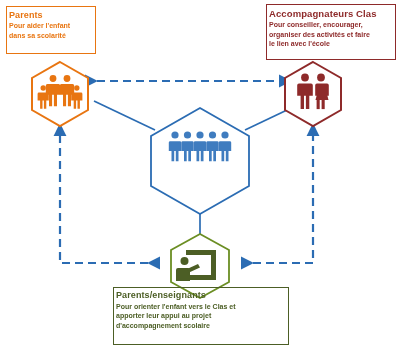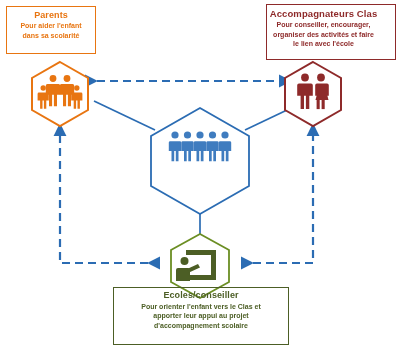--- a/index.html
+++ b/index.html
@@ -6,21 +6,21 @@
   body{
     width:400px;height:350px;
     background:#ffffff;
     font-family:"Liberation Sans", sans-serif;
     overflow:hidden;
     position:relative;
   }
   #stage{position:absolute;inset:0;width:400px;height:350px;}
   svg#scene{position:absolute;left:0;top:0;width:400px;height:350px;}
 
-  .card{position:absolute;box-sizing:border-box;text-align:center;}
+  .card{position:absolute;box-sizing:border-box;}
   .card .title{font-weight:bold;letter-spacing:.1px;}
   .card .sub{font-weight:bold;}
 
   
   #card-parents{
     left:6px;top:6px;width:90px;height:48px;
     border:1.4px solid #E87511;
     padding:3px 2px 0 2px;
   }
   #card-parents .title{color:#E87511;font-size:9px;line-height:11px;}
@@ -141,19 +141,19 @@
   </div>
 
   <div class="card" id="card-accomp">
     <div class="title">Accompagnateurs Clas</div>
     <div class="sub">Pour conseiller, encourager,</div>
     <div class="sub">organiser des activités et faire</div>
     <div class="sub">le lien avec l'école</div>
   </div>
 
   <div class="card" id="card-ecoles">
-    <div class="title">Ecoles/conseiller</div>
+    <div class="title">Parents/enseignants</div>
     <div class="sub">Pour orienter l'enfant vers le Clas et</div>
     <div class="sub">apporter leur appui au projet</div>
     <div class="sub">d'accompagnement scolaire</div>
   </div>
 
 </div>
 
 </body></html>

